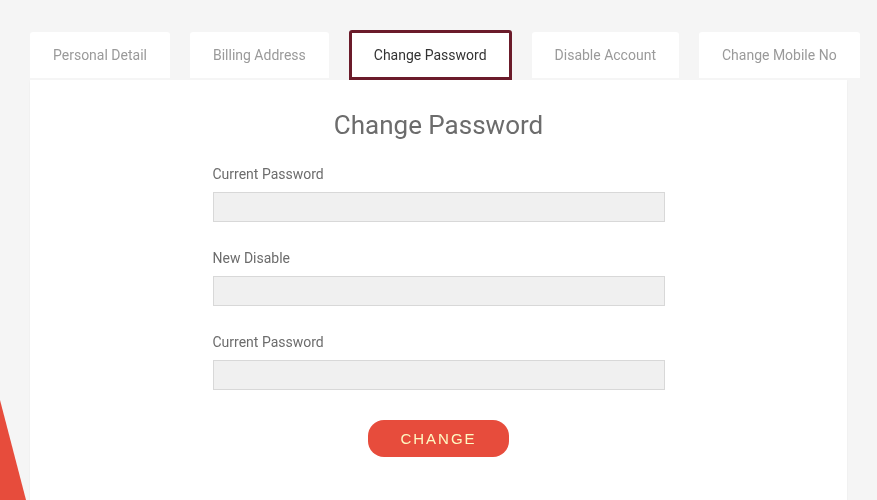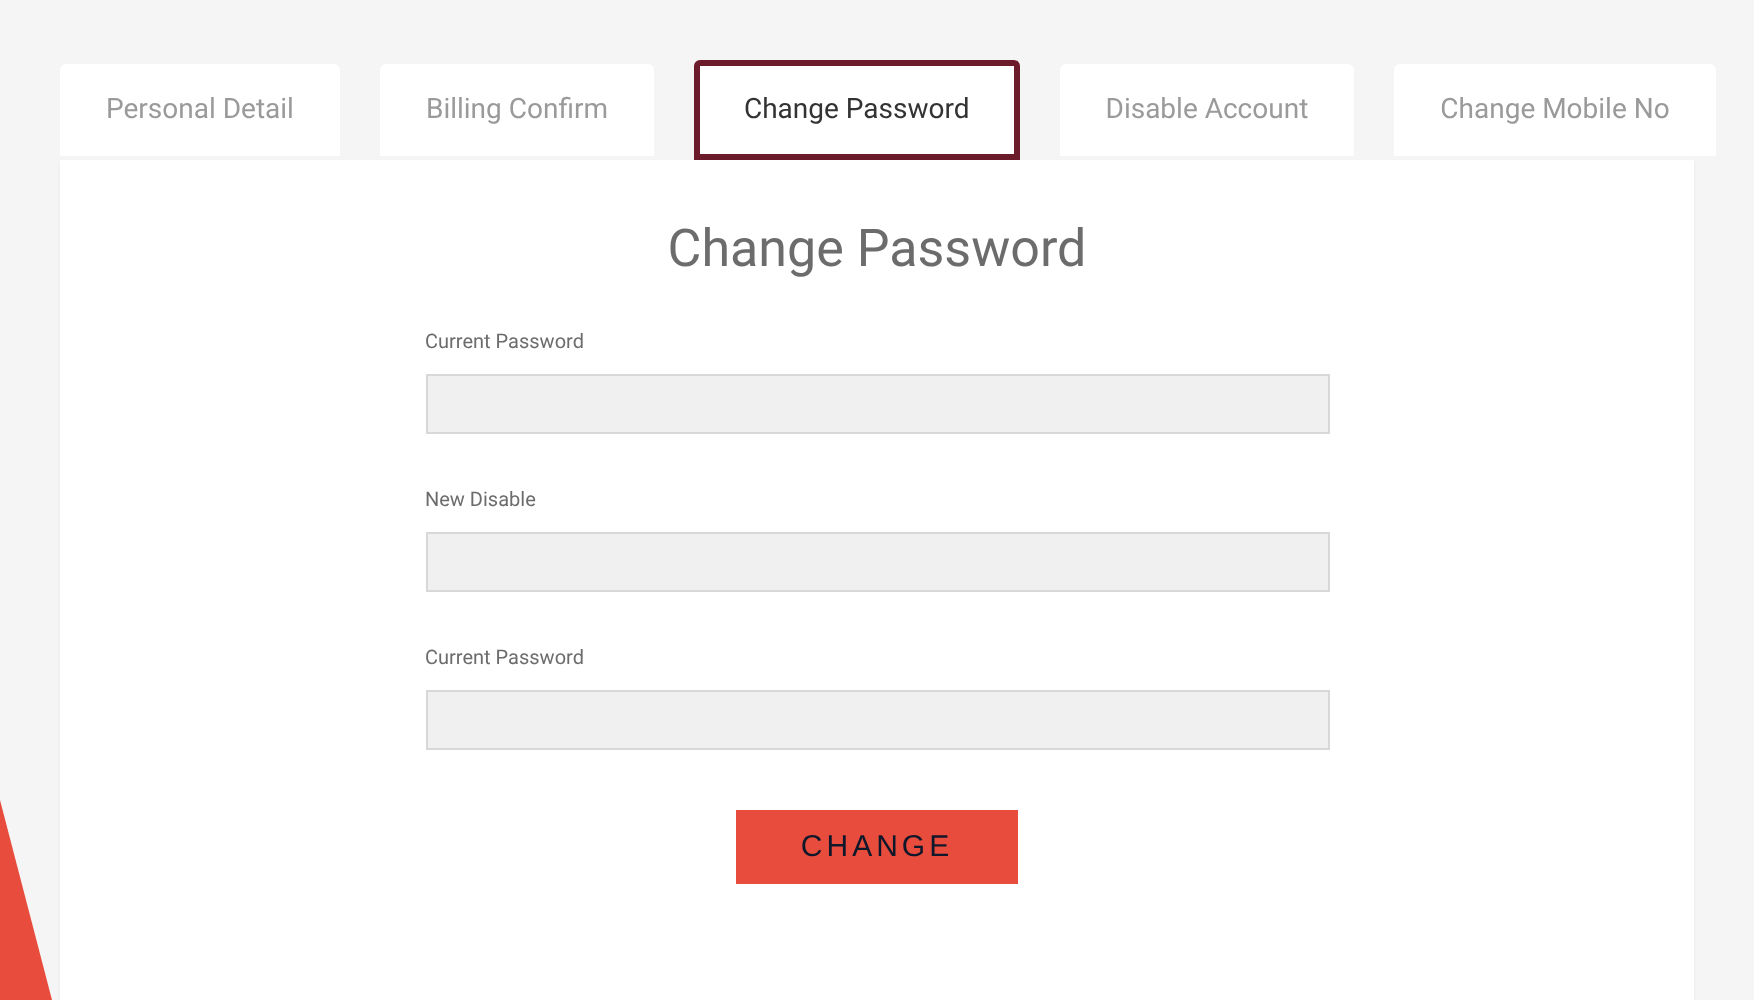--- a/index.html
+++ b/index.html
@@ -60,55 +60,55 @@
     }
     .form {
       max-width: 452px;
       margin: 0 auto;
     }
     .field {
       margin-bottom: 28px;
     }
     .field-label {
       display: block;
-      font-size: 10px;
+      font-size: 14px;
       color: #6c6c6c;
       margin-bottom: 10px;
     }
     .field-input {
       width: 100%;
       height: 30px;
       background: #f0f0f0;
       border: 1px solid #d8d8d8;
       padding: 4px 8px;
       font-size: 14px;
     }
     .submit-row {
       text-align: center;
       margin-top: 30px;
     }
     .btn-primary {
       background: #e74c3c;
-      color: #0f172a;
+      color: #fef9c3;
       border: none;
-      border-radius: 0;
+      border-radius: 16px;
       padding: 10px 32px;
       font-size: 15px;
       letter-spacing: 2px;
       cursor: pointer;
     }
   </style>
 </head>
 <body>
 
 <div class="decor-triangle"></div>
 
 <div class="tabs">
   <div class="tab">Personal Detail</div>
-  <div class="tab">Billing Confirm</div>
+  <div class="tab">Billing Address</div>
   <div class="tab active">Change Password</div>
   <div class="tab">Disable Account</div>
   <div class="tab">Change Mobile No</div>
 </div>
 
 <div class="panel">
   <h1 class="panel-title">Change Password</h1>
 
   <div class="form">
 

